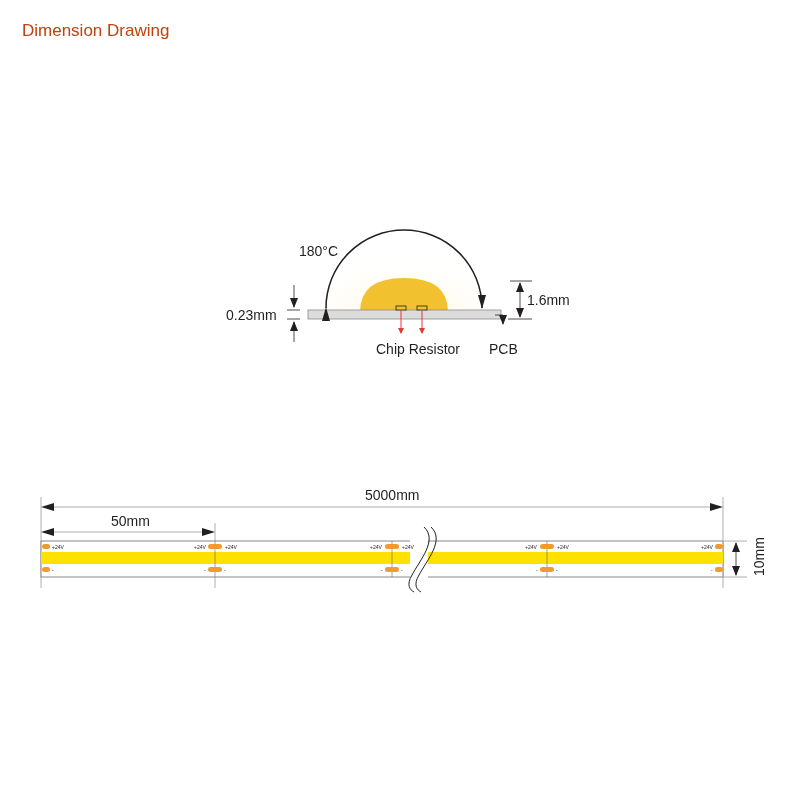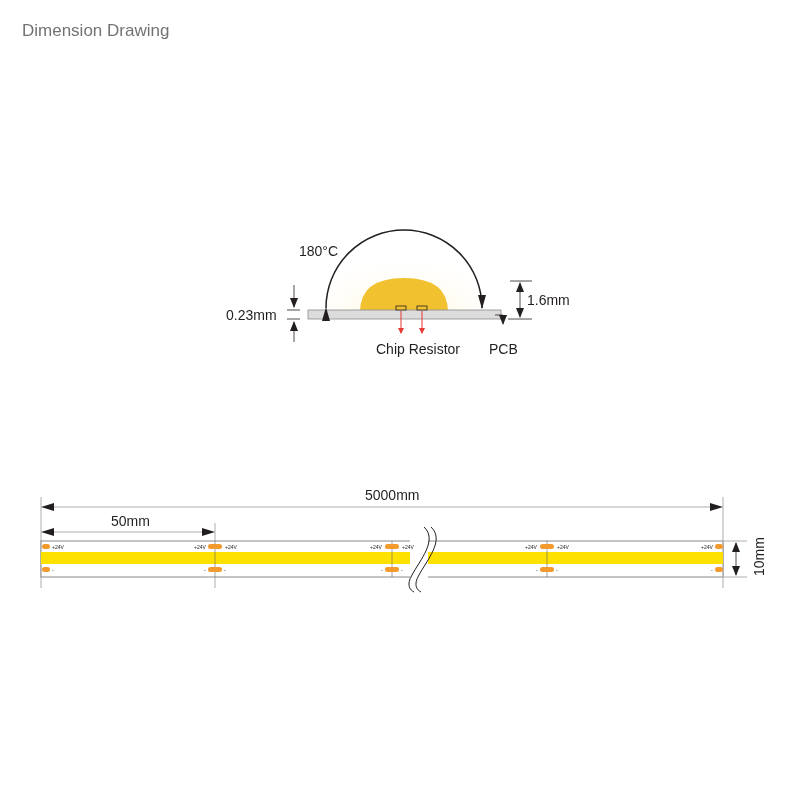--- a/index.html
+++ b/index.html
@@ -1,17 +1,17 @@
 <!DOCTYPE html>
 <html><head>
 <meta charset="utf-8">
 <style>
   html, body { margin:0; padding:0; background:#ffffff; }
   body { width:800px; height:800px; position:relative; overflow:hidden; font-family:"Liberation Sans", sans-serif; color:#231f20; }
-  .title { position:absolute; left:22px; top:21px; font-size:17px; color:#737373; }
+  .title { position:absolute; left:22px; top:21px; font-size:17px; color:#c2410c; }
   svg { position:absolute; left:0; top:0; }
   .lbl { font-family:"Liberation Sans", sans-serif; fill:#231f20; }
 </style>
 </head>
 <body>
 
 <div class="title">Dimension Drawing</div>
 
 <svg width="800" height="800" viewBox="0 0 800 800">
   <defs>

